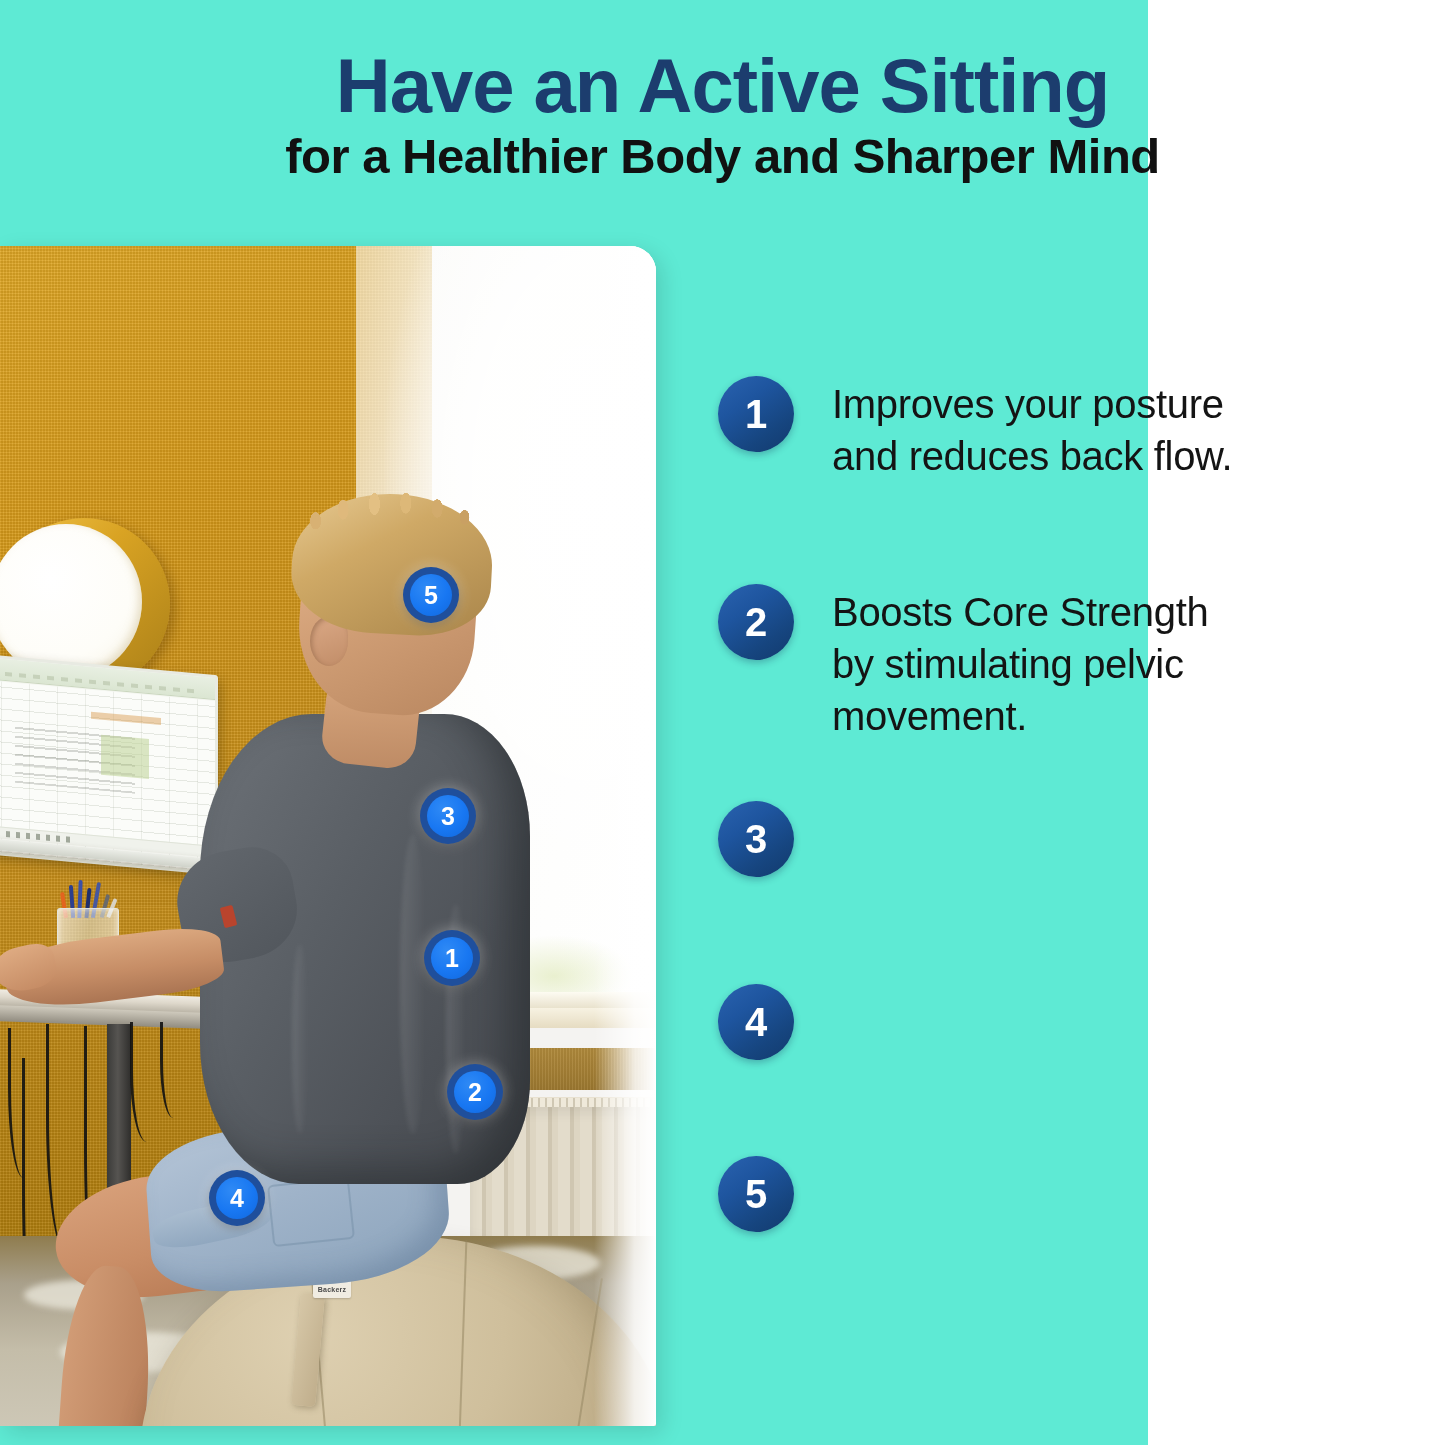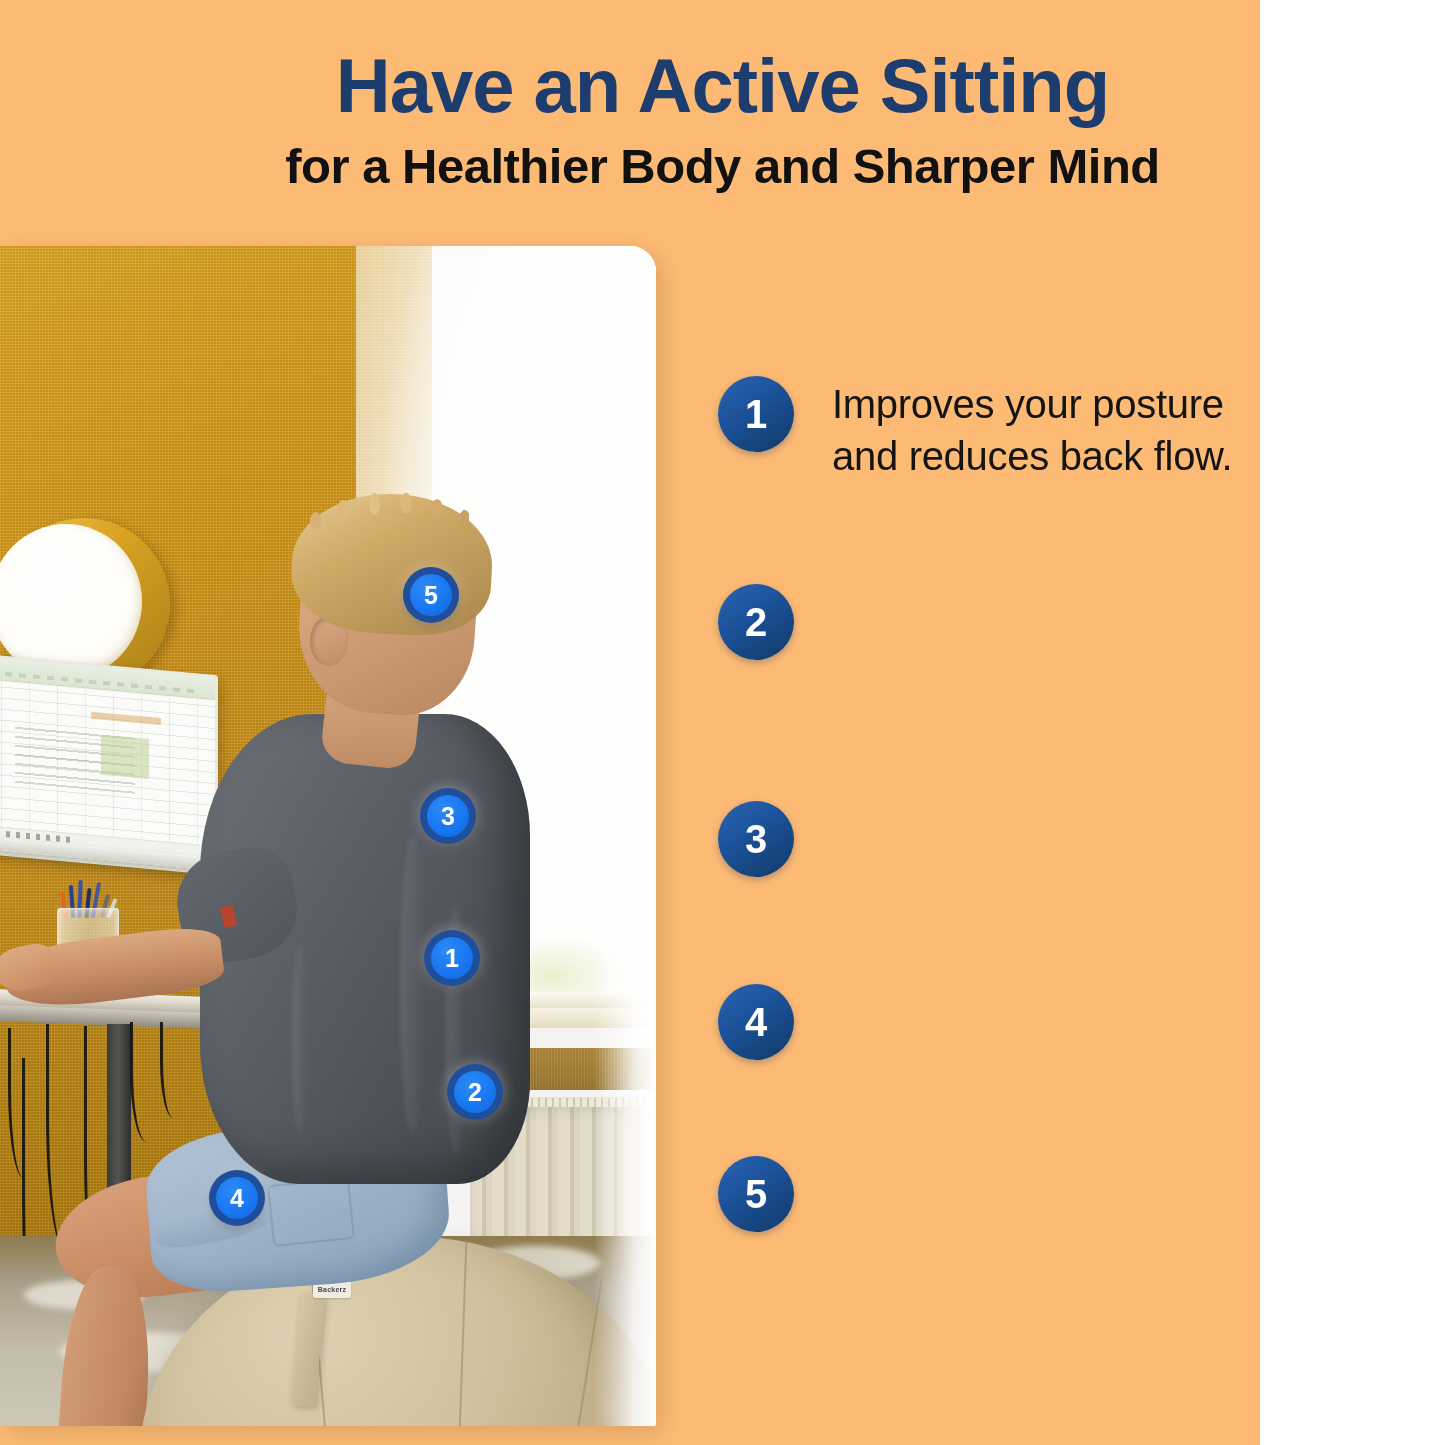--- a/index.html
+++ b/index.html
@@ -7,23 +7,23 @@
   html, body {
     width: 1445px;
     height: 1445px;
     background: #ffffff;
     font-family: "Liberation Sans", sans-serif;
     overflow: hidden;
   }
 
   #page {
     position: relative;
-    width: 1260px;
+    width: 1148px;
     height: 1445px;
-    background: #fdba74;
+    background: #5eead4;
   }
 
   
   .header {
     position: absolute;
     top: 46px;
     left: 0;
     width: 1445px;
     text-align: center;
   }
@@ -34,21 +34,21 @@
     letter-spacing: -1px;
     line-height: 1.04;
     white-space: nowrap;
   }
   .title-sub {
     font-size: 49px;
     font-weight: 700;
     color: #111111;
     letter-spacing: -0.5px;
     line-height: 1.12;
-    margin-top: 14px;
+    margin-top: 4px;
     white-space: nowrap;
   }
 
   
   .photo-panel {
     position: absolute;
     left: 0;
     top: 246px;
     width: 656px;
     height: 1180px;
@@ -637,20 +637,23 @@
         <div class="badge">
           <span>1</span>
         </div>
         <div class="benefit-text">Improves your posture
 and reduces back flow.</div>
       </div>
       <div class="benefit" style="top: 208px;">
         <div class="badge">
           <span>2</span>
         </div>
+        <div class="benefit-text">Boosts Core Strength
+by stimulating pelvic
+movement.</div>
       </div>
       <div class="benefit" style="top: 425px;">
         <div class="badge">
           <span>3</span>
         </div>
       </div>
       <div class="benefit" style="top: 608px;">
         <div class="badge">
           <span>4</span>
         </div>

